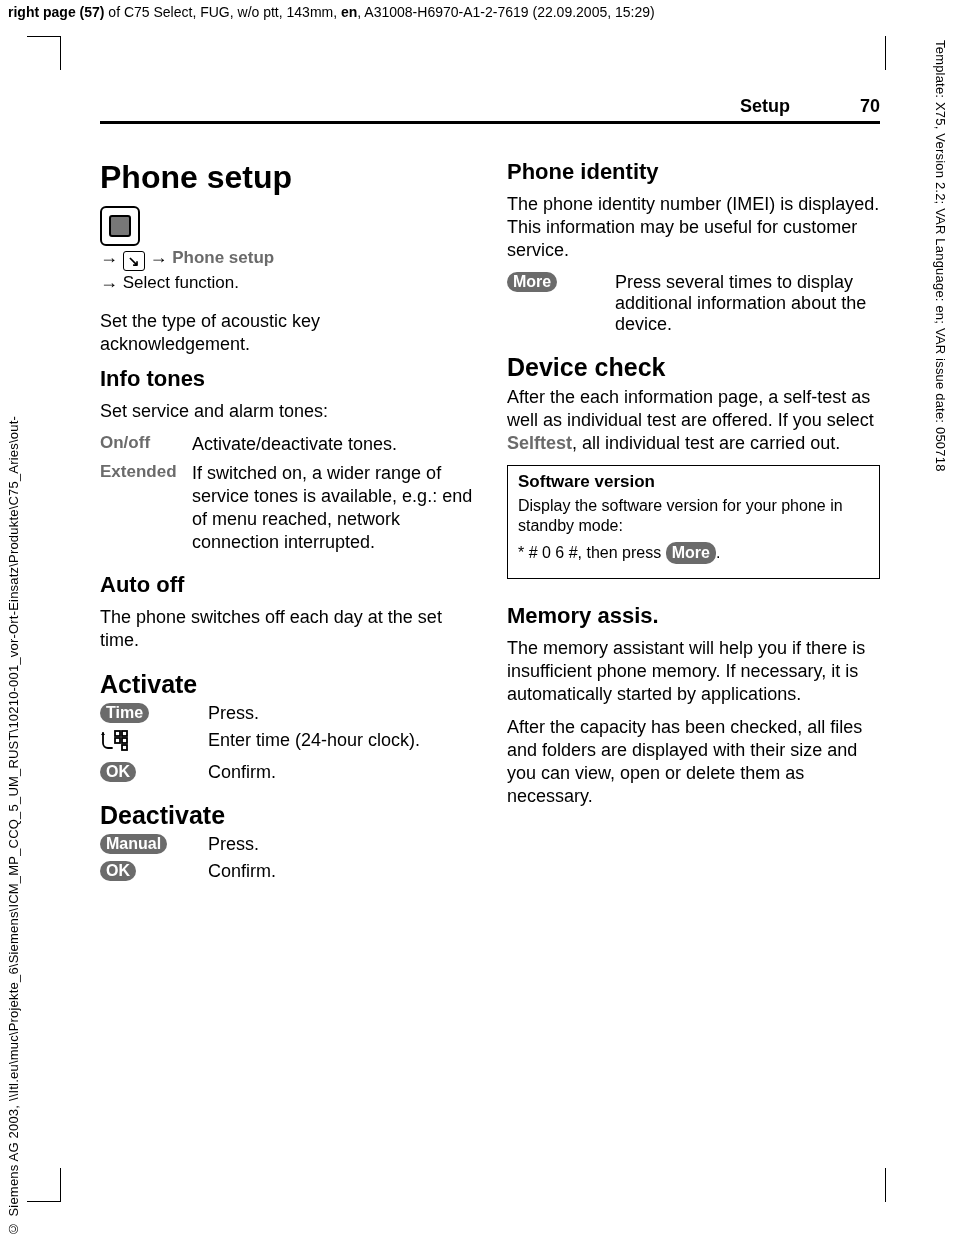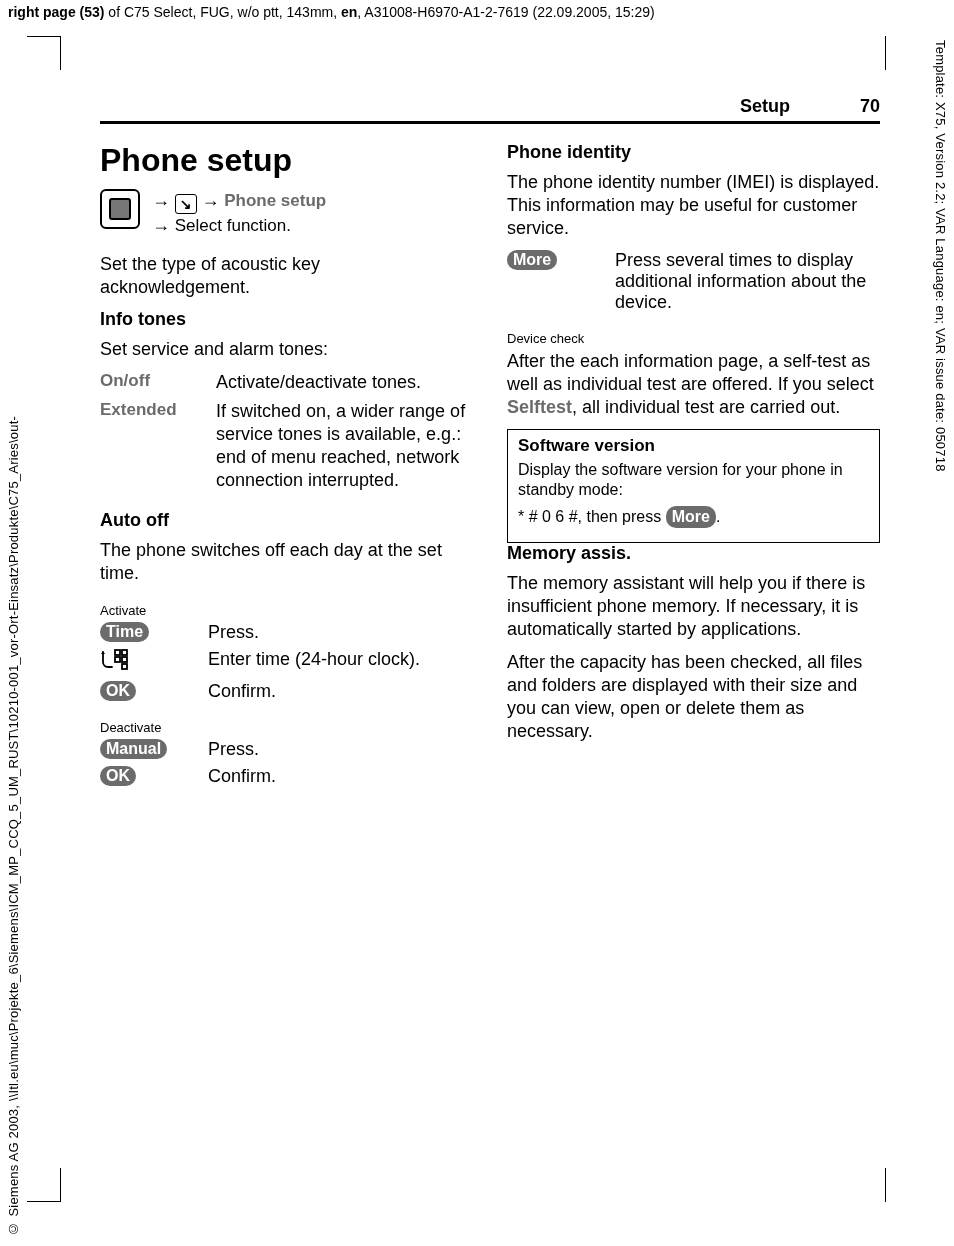--- a/index.html
+++ b/index.html
@@ -50,53 +50,53 @@
     left: 100px;
     top: 96px;
     width: 780px;
   }
   .running-head {
     display: flex;
     justify-content: flex-end;
     gap: 70px;
     border-bottom: 3px solid #000;
     padding-bottom: 4px;
-    margin-bottom: 18px;
+    margin-bottom: 35px;
     font-weight: bold;
     font-size: 18px;
   }
   .columns {
     display: flex;
     gap: 34px;
   }
   .col { flex: 1 1 0; min-width: 0; }
   h1 { font-size: 32px; margin: 0 0 10px 0; }
-  h2 { font-size: 18px; margin: 0 0 8px 0; font-weight: bold; }
-  h3 { font-size: 13px; margin: 18px 0 4px 0; font-weight: normal; }
+  h2 { font-size: 22px; margin: 0 0 8px 0; font-weight: bold; }
+  h3 { font-size: 25px; margin: 18px 0 4px 0; font-weight: bold; }
   p  { font-size: 18px; margin: 0 0 10px 0; line-height: 1.28; }
   .breadcrumb-row {
     display: flex;
     align-items: flex-start;
-    gap: 12px;
     margin-bottom: 16px;
+    flex-direction: column;
   }
   .square-icon {
     width: 40px; height: 40px; border: 2.5px solid #000; border-radius: 6px;
     display:flex; align-items:center; justify-content:center;
   }
   .square-icon-inner { width: 22px; height: 22px; border: 2.5px solid #000; border-radius: 3px; background:#777; }
   .small-icon-box {
     display:inline-block; width:22px; height:20px; border:1.8px solid #000; border-radius:3px;
     text-align:center; line-height:18px; font-size:14px; font-weight:bold; vertical-align: -3px;
   }
   .arrow { font-size: 18px; font-weight: bold; }
   .bc-line { font-size: 17px; line-height: 1.25; }
   .bc-grey { color: #6b6b6b; font-weight: bold; }
   .gray-term { color: #6b6b6b; font-weight: bold; font-size: 17px; display:inline-block; vertical-align:top;}
-  .def-row { display:flex; gap: 28px; margin-bottom: 6px; }
+  .def-row { display:flex; gap: 4px; margin-bottom: 6px; }
   .def-label { flex: 0 0 88px; }
   .def-text { flex: 1 1 auto; font-size:18px; line-height:1.28; }
   .soft-btn {
     display:inline-block; background:#6b6b6b; color:#fff; font-weight:bold;
     padding: 1px 6px; font-size: 16px; border-radius:10px;
   }
   .keypad-icon {
     display:inline-block; width:30px; height:26px; position:relative; vertical-align:middle;
   }
   .keypad-icon svg { width:30px; height:26px; }
@@ -109,21 +109,21 @@
     margin-top: 10px;
   }
   .box h4 { margin: 0 0 4px 0; font-size: 17px; font-weight: bold; }
   .box p { font-size: 16px; margin: 0 0 6px 0; line-height:1.25;}
   .code { font-weight: normal; }
 </style>
 </head>
 <body>
 
 <div class="top-header">
-  <span>right page (53)</span><span class="normal"> of C75 Select, FUG,  w/o ptt, 143mm, </span><span>en</span><span class="normal">, A31008-H6970-A1-2-7619 (22.09.2005, 15:29)</span>
+  <span>right page (57)</span><span class="normal"> of C75 Select, FUG,  w/o ptt, 143mm, </span><span>en</span><span class="normal">, A31008-H6970-A1-2-7619 (22.09.2005, 15:29)</span>
 </div>
 
 <div class="right-vertical">Template: X75, Version 2.2; VAR Language: en; VAR issue date: 050718</div>
 <div class="left-vertical">© Siemens AG 2003, \\Itl.eu\muc\Projekte_6\Siemens\ICM_MP_CCQ_5_UM_RUST\10210-001_vor-Ort-Einsatz\Produkte\C75_Aries\out-</div>
 
 <div class="crop-tl"></div>
 <div class="crop-tr"></div>
 <div class="crop-bl"></div>
 <div class="crop-br"></div>
 
@@ -227,18 +227,18 @@
       </p>
 
       <div class="box">
         <h4>Software version</h4>
         <p>Display the software version for your phone in standby mode:</p>
         <p>
           <span class="code">* # 0 6 #</span><span>, then press </span><span class="soft-btn">More</span><span>.</span>
         </p>
       </div>
 
-      <h2 style="">Memory assis.</h2>
+      <h2 style="margin-top:24px">Memory assis.</h2>
       <p>The memory assistant will help you if there is insufficient phone memory. If necessary, it is automatically started by applications.</p>
       <p>After the capacity has been checked, all files and folders are displayed with their size and you can view, open or delete them as necessary.</p>
     </div>
   </div>
 </div>
 
 </body></html>

